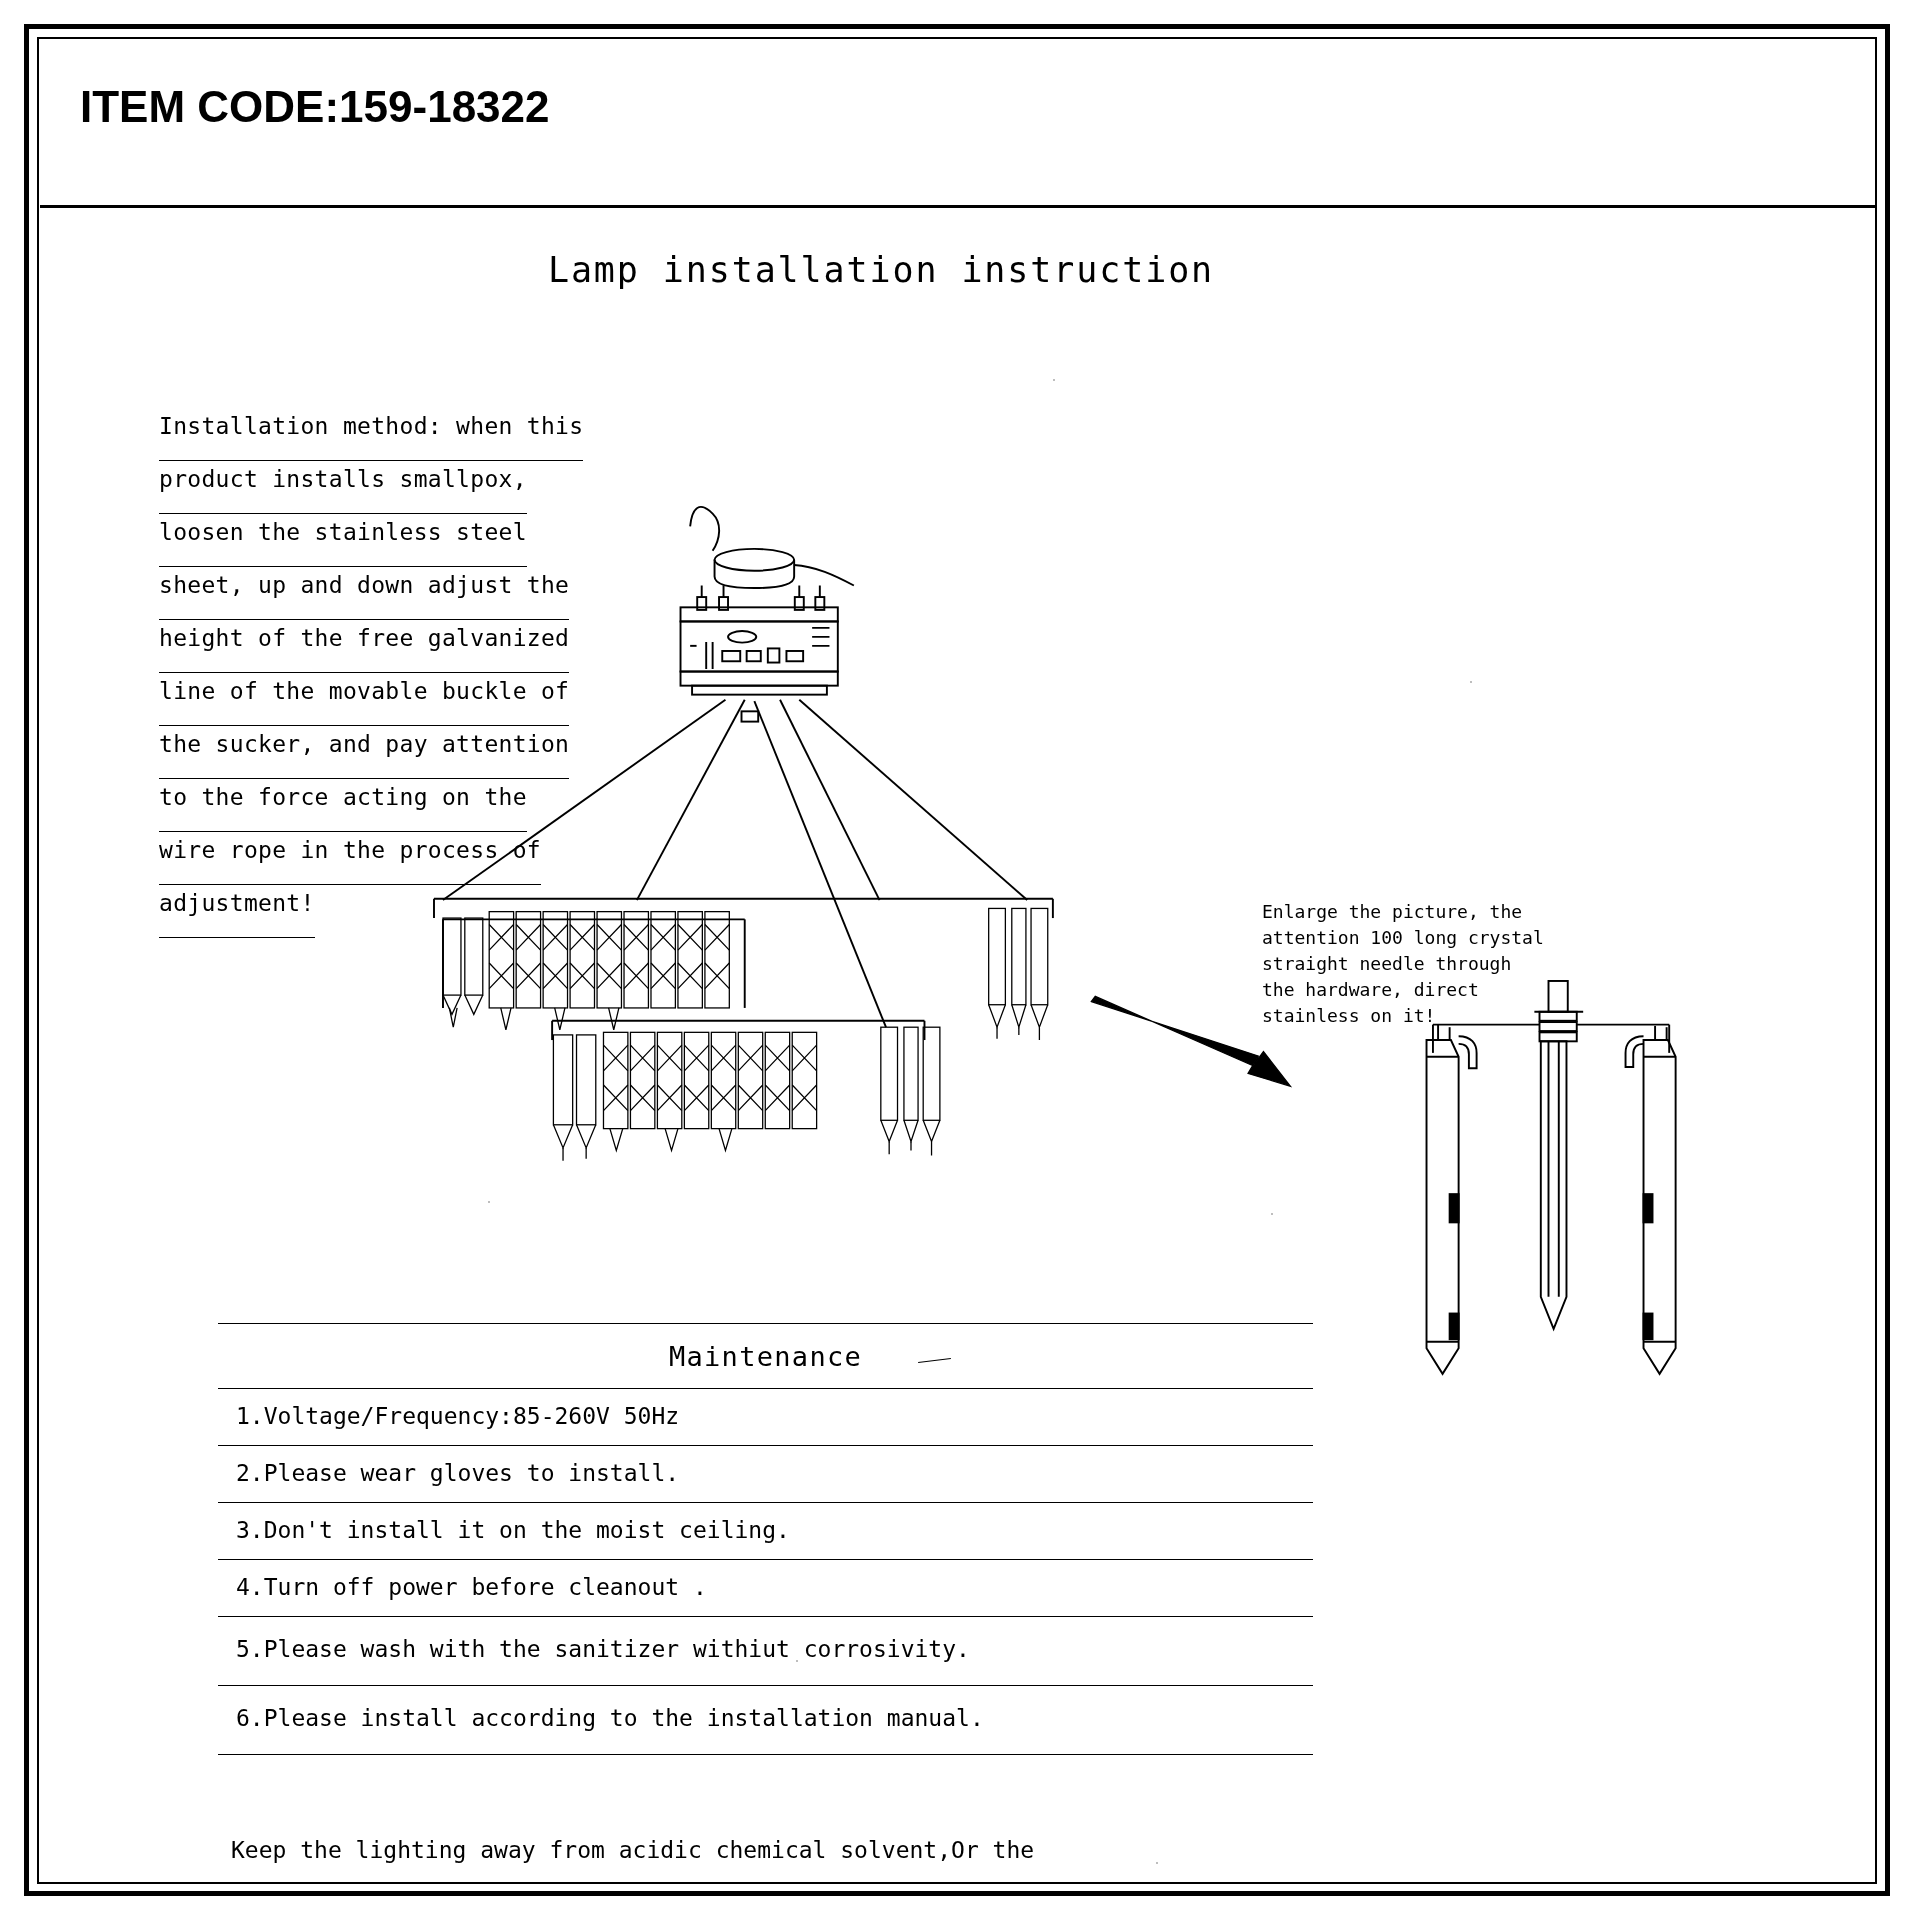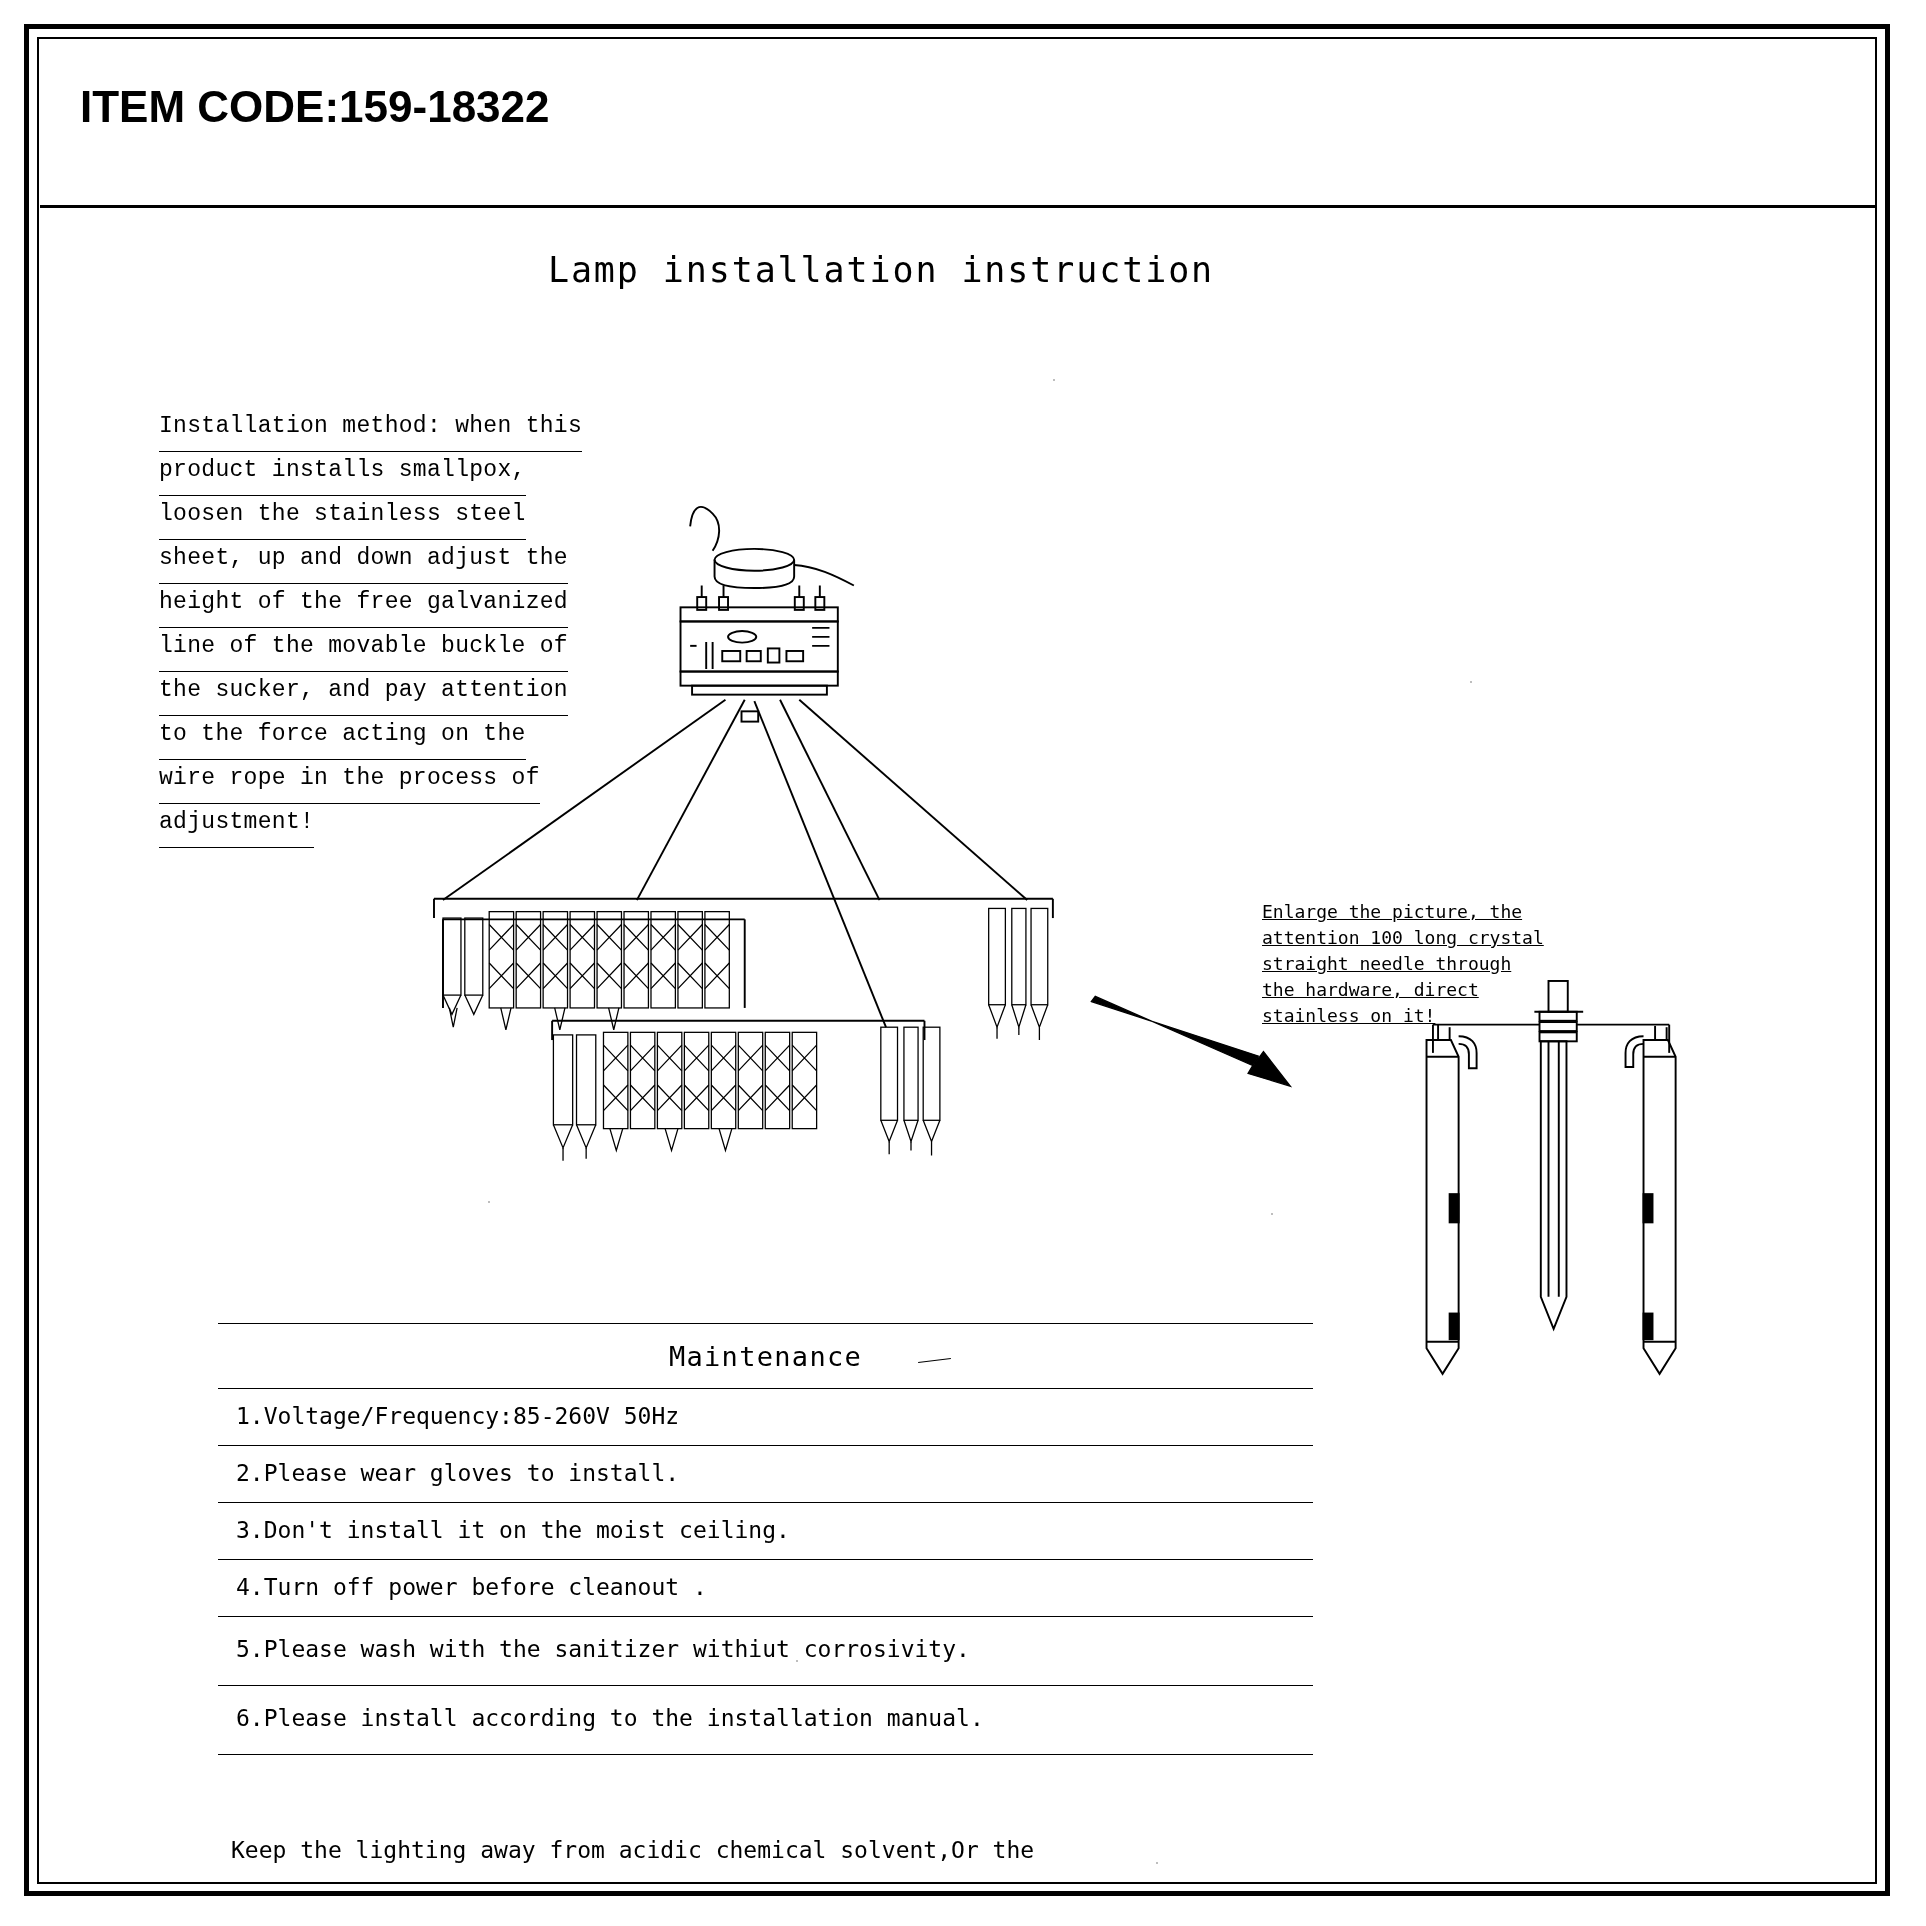--- a/index.html
+++ b/index.html
@@ -74,35 +74,33 @@
     width: 488px;
     font-family: "DejaVu Sans Mono", monospace;
     font-size: 23px;
     line-height: 37px;
     letter-spacing: 0.3px;
   }
   .install-note .ln {
     display: block;
     border-bottom: 1.3px solid #000;
     width: max-content;
-    padding-bottom: 6px;
+    padding-bottom: 15px;
     white-space: pre;
-    font-family: Liberation Mono, monospace;
   }
   
   .enlarge-note {
     position: absolute;
     left: 1262px;
     top: 899px;
     width: 295px;
     font-family: "DejaVu Sans Mono", monospace;
     font-size: 18px;
     line-height: 26px;
     letter-spacing: 0px;
-    text-decoration: underline;
   }
   .enlarge-note span { display: block; white-space: pre; }
 
   
   .maint {
     position: absolute;
     left: 218px;
     top: 1323px;
     width: 1095px;
   }

